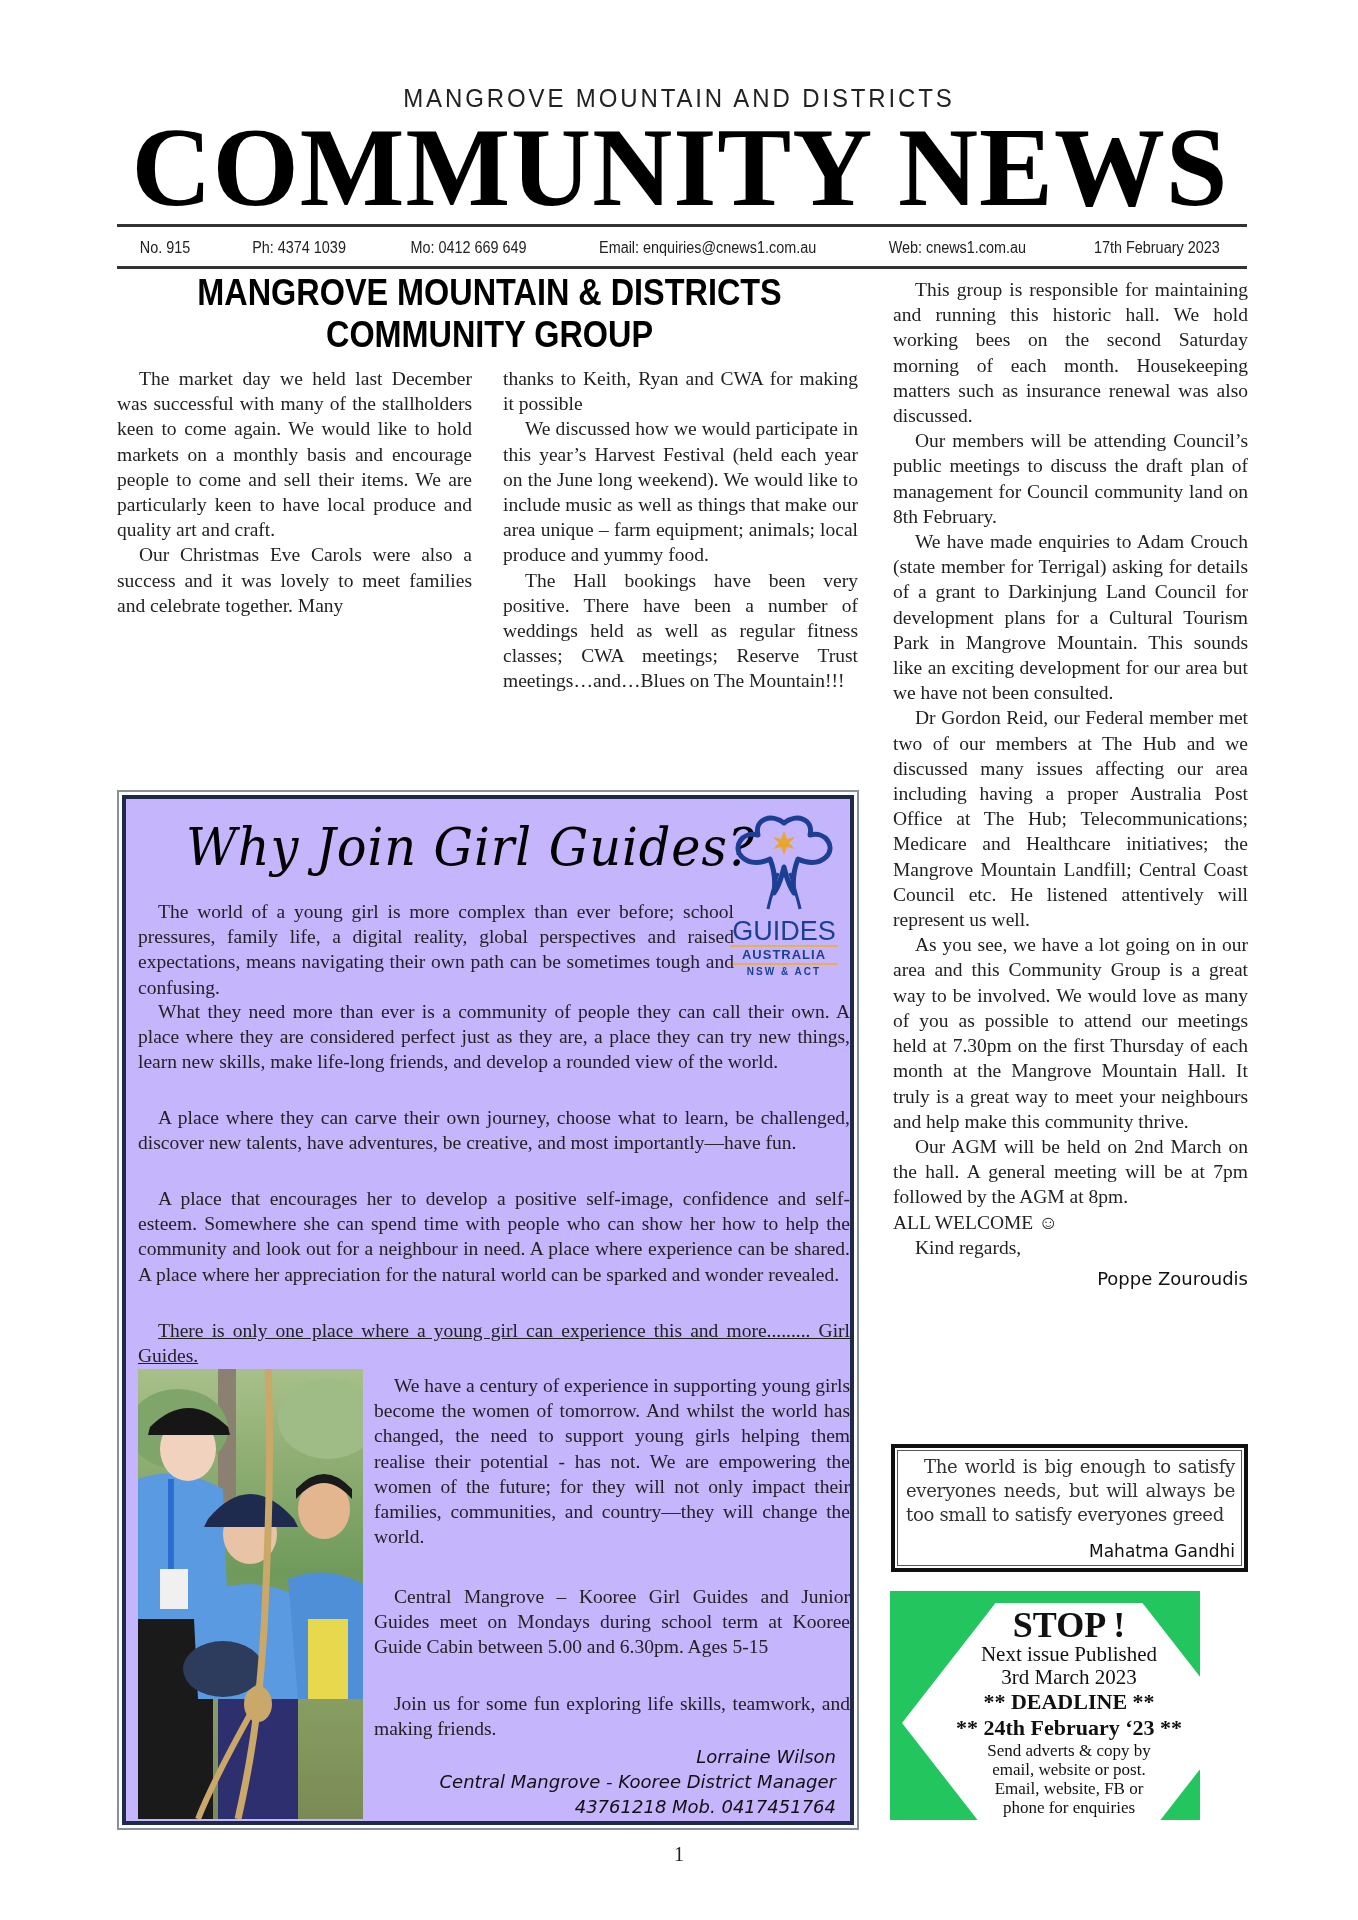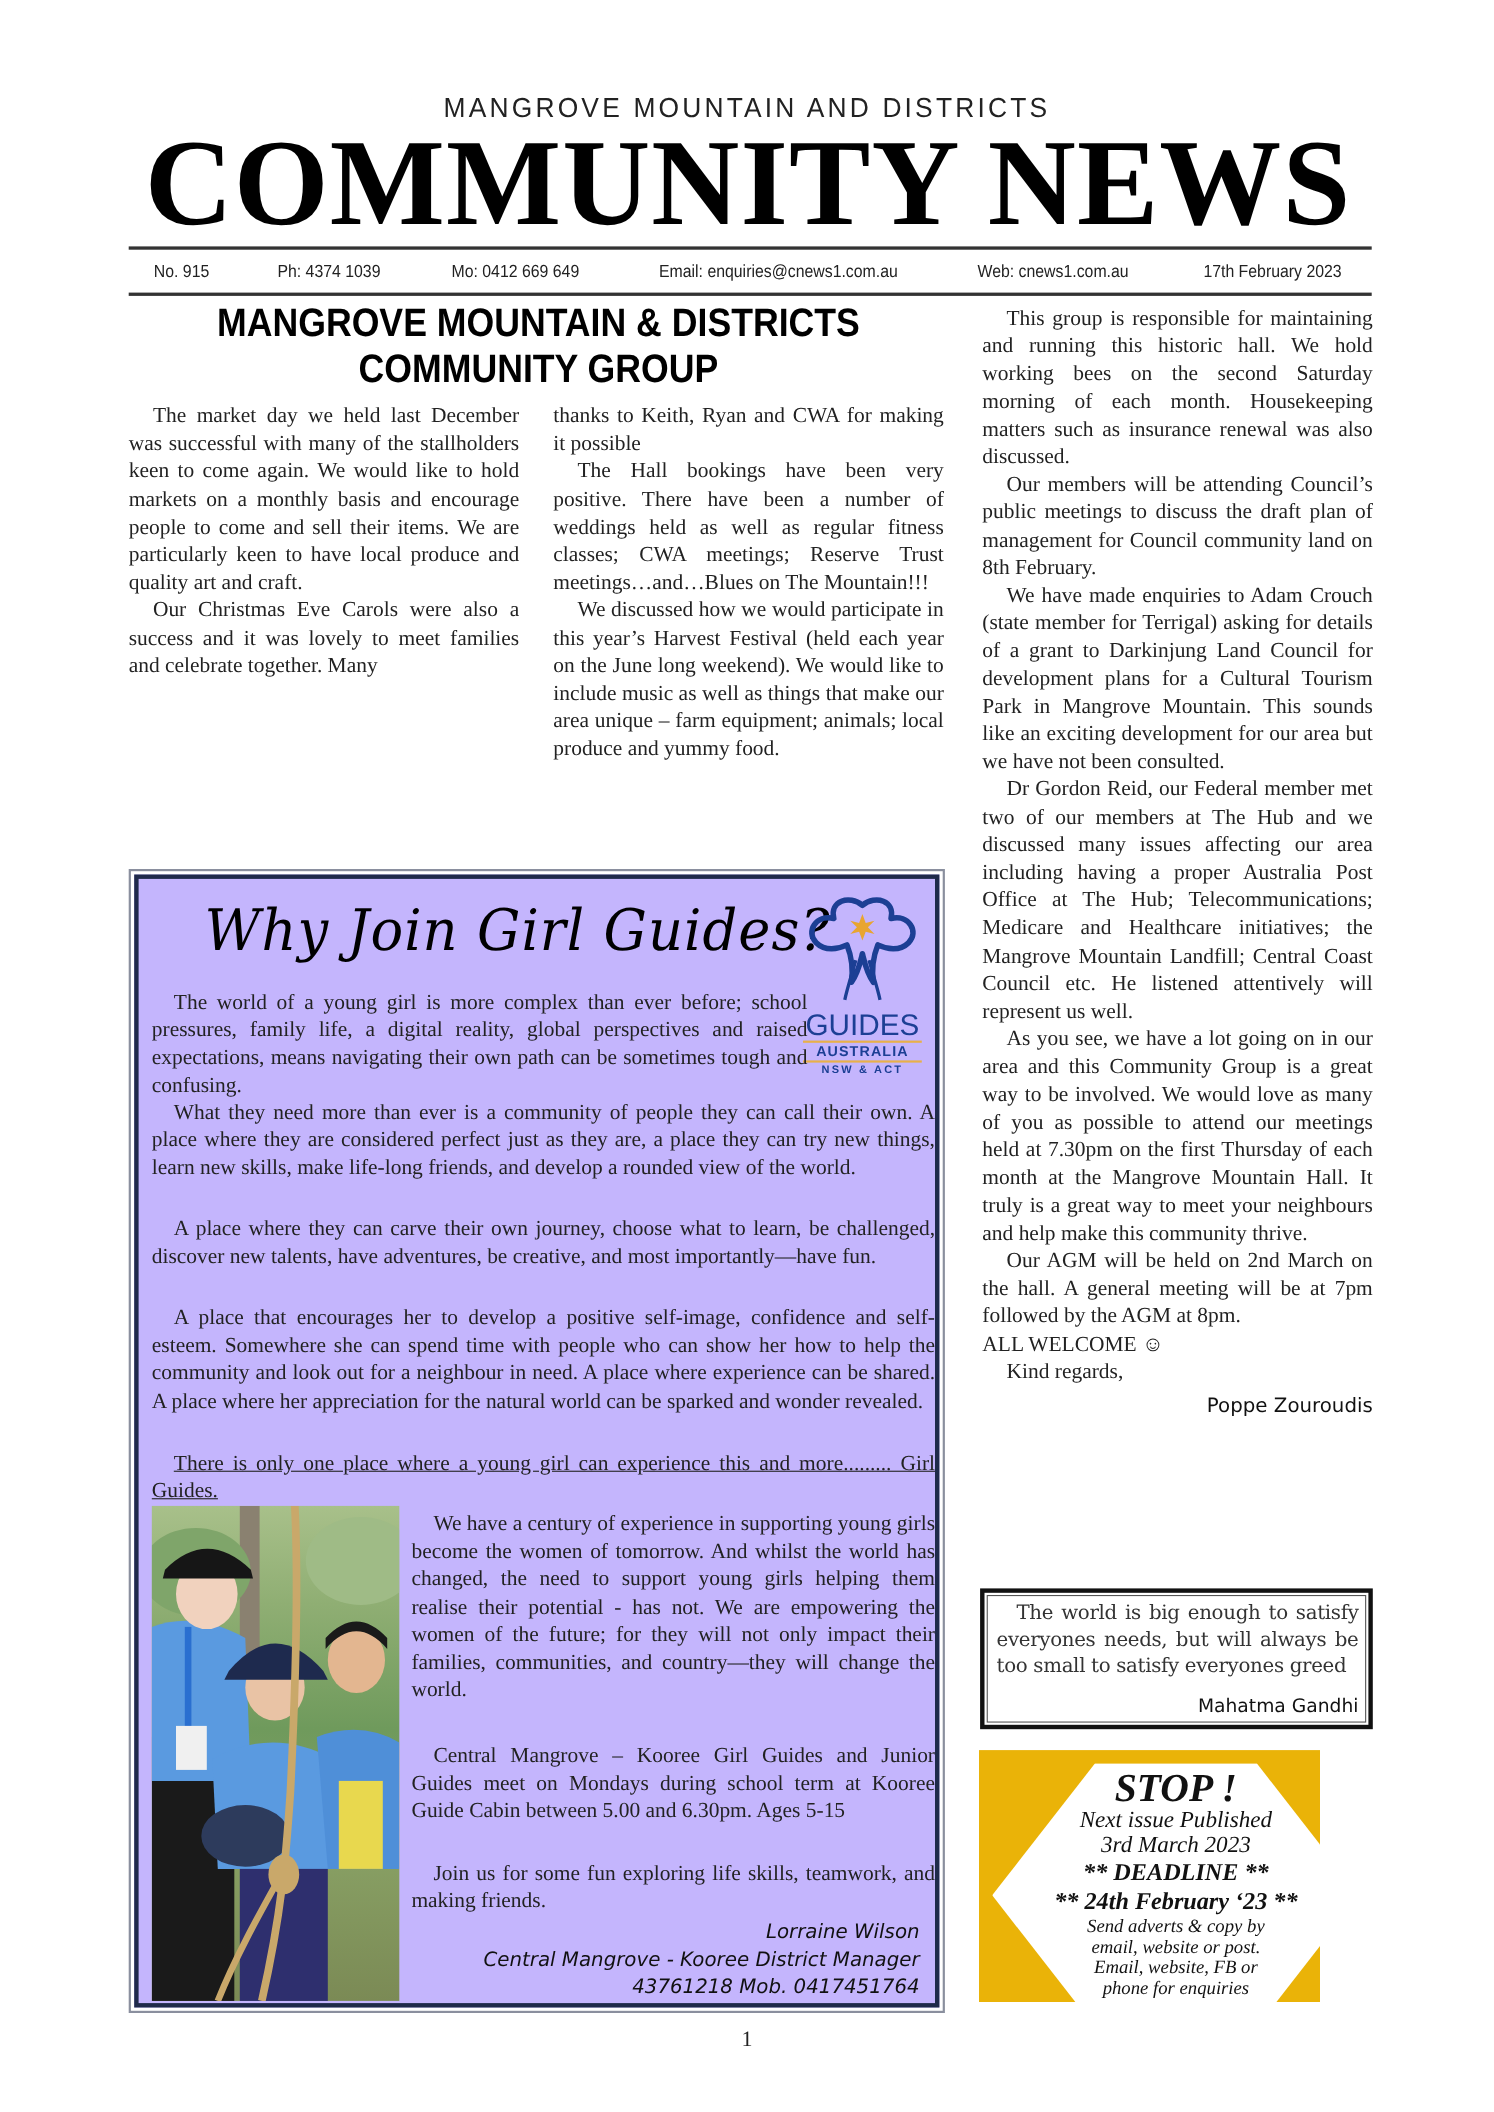--- a/index.html
+++ b/index.html
@@ -57,21 +57,21 @@
   .gsign { position: absolute; right: 14px; top: 945px; text-align: right; font-family: "DejaVu Sans", sans-serif;
     font-style: italic; font-size: 18px; line-height: 25px; color: #111; }
 
   
   .quote-box { position: absolute; left: 891px; top: 1444px; width: 357px; height: 128px; border: 4px solid #111; padding: 2px; }
   .quote-inner { width: 100%; height: 100%; border: 1px solid #555; padding: 4px 6px 0 8px; position: relative; }
   .quote-text { font-family: "DejaVu Serif", serif; font-size: 18px; line-height: 24px; text-align: justify; color: #333; text-indent: 18px; letter-spacing: -0.3px; }
   .quote-author { position: absolute; right: 6px; bottom: 4px; font-family: "DejaVu Sans", sans-serif; font-size: 17px; color: #111; }
 
   
-  .stop-box { position: absolute; left: 890px; top: 1591px; width: 310px; height: 229px; background: #eab308; overflow: hidden; font-style: italic; }
+  .stop-box { position: absolute; left: 890px; top: 1591px; width: 310px; height: 229px; background: #22c55e; overflow: hidden; }
   .stop-shape { position: absolute; left: 12px; top: 12px; width: 334px; height: 240px; background: #fff;
     clip-path: polygon(28% 0, 72% 0, 100% 50%, 72% 100%, 28% 100%, 0 50%); }
   .stop-text { position: absolute; left: 0; top: 16px; width: 358px; text-align: center; color: #111; }
   .s1 { font-size: 36px; font-weight: bold; line-height: 36px; }
   .s2 { font-size: 21px; line-height: 23px; }
   .s3 { font-size: 22px; font-weight: bold; line-height: 26px; }
   .s4 { font-size: 17px; line-height: 19px; }
 
   .page-num { position: absolute; left: 0; width: 1358px; top: 1843px; text-align: center; font-size: 20px; color: #222; }
 </style>
@@ -96,22 +96,22 @@
   <div>COMMUNITY GROUP</div>
 </div>
 
 <div class="col col-a">
   <p>The market day we held last December was successful with many of the stallholders keen to come again. We would like to hold markets on a monthly basis and encourage people to come and sell their items. We are particularly keen to have local produce and quality art and craft.</p>
   <p>Our Christmas Eve Carols were also a success and it was lovely to meet families and celebrate together. Many</p>
 </div>
 
 <div class="col col-b">
   <p style="text-indent:0">thanks to Keith, Ryan and CWA for making it possible</p>
+  <p>We discussed how we would participate in this year’s Harvest Festival (held each year on the June long weekend). We would like to include music as well as things that make our area unique – farm equipment; animals; local produce and yummy food.</p>
   <p>The Hall bookings have been very positive. There have been a number of weddings held as well as regular fitness classes; CWA meetings; Reserve Trust meetings…and…Blues on The Mountain!!!</p>
-  <p>We discussed how we would participate in this year’s Harvest Festival (held each year on the June long weekend). We would like to include music as well as things that make our area unique – farm equipment; animals; local produce and yummy food.</p>
 </div>
 
 <div class="col col-c">
   <p>This group is responsible for maintaining and running this historic hall. We hold working bees on the second Saturday morning of each month. Housekeeping matters such as insurance renewal was also discussed.</p>
   <p>Our members will be attending Council’s public meetings to discuss the draft plan of management for Council community land on 8th February.</p>
   <p>We have made enquiries to Adam Crouch (state member for Terrigal) asking for details of a grant to Darkinjung Land Council for development plans for a Cultural Tourism Park in Mangrove Mountain. This sounds like an exciting development for our area but we have not been consulted.</p>
   <p>Dr Gordon Reid, our Federal member met two of our members at The Hub and we discussed many issues affecting our area including having a proper Australia Post Office at The Hub; Telecommunications; Medicare and Healthcare initiatives; the Mangrove Mountain Landfill; Central Coast Council etc. He listened attentively will represent us well.</p>
   <p>As you see, we have a lot going on in our area and this Community Group is a great way to be involved. We would love as many of you as possible to attend our meetings held at 7.30pm on the first Thursday of each month at the Mangrove Mountain Hall. It truly is a great way to meet your neighbours and help make this community thrive.</p>
   <p>Our AGM will be held on 2nd March on the hall. A general meeting will be at 7pm followed by the AGM at 8pm.</p>
   <p style="text-indent:0">ALL WELCOME ☺</p>

